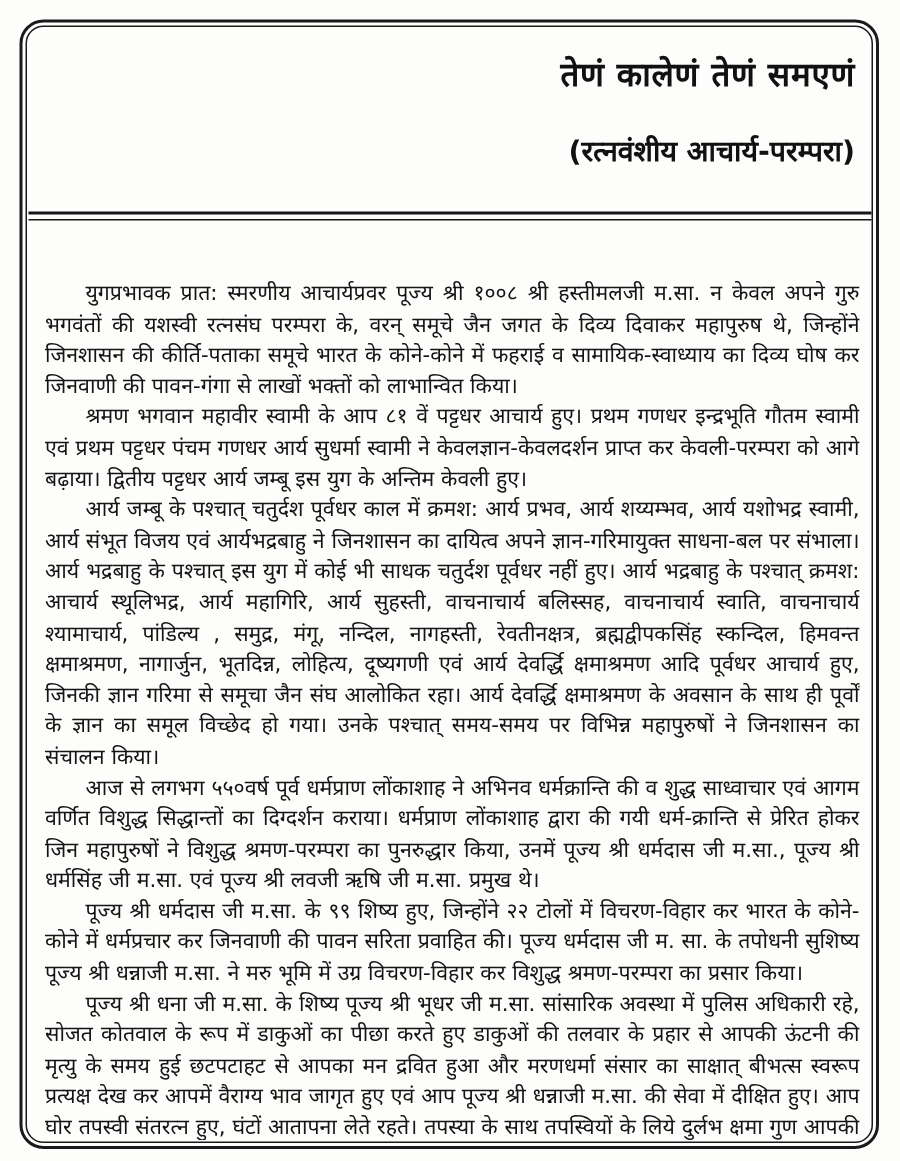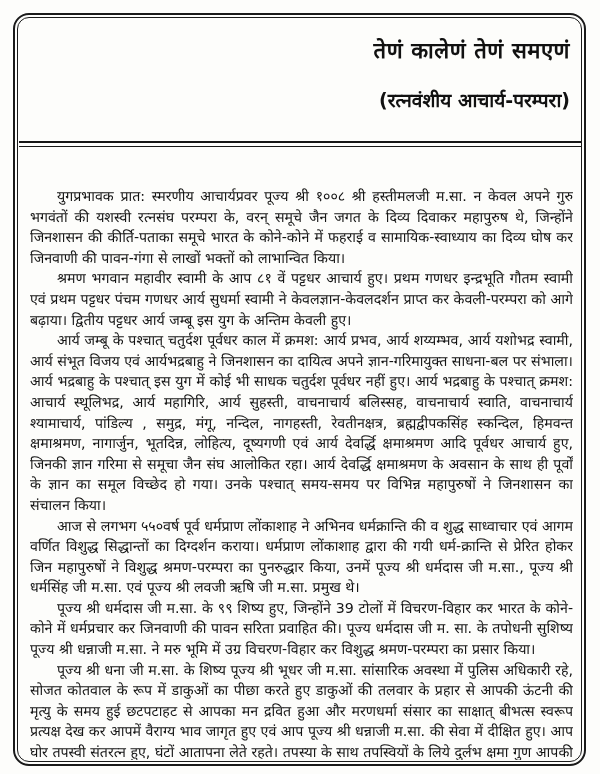--- a/index.html
+++ b/index.html
@@ -83,16 +83,16 @@
     <div class="subtitle">(रत्नवंशीय आचार्य-परम्परा)</div>
   </div>
 
   <div class="header-rule"></div>
 
   <div class="body-text">
       <p><span>युगप्रभावक प्रात: स्मरणीय आचार्यप्रवर पूज्य श्री १००८ श्री हस्तीमलजी म.सा. न केवल अपने गुरु भगवंतों की यशस्वी रत्नसंघ परम्परा के, वरन् समूचे जैन जगत के दिव्य दिवाकर महापुरुष थे, जिन्होंने जिनशासन की कीर्ति-पताका समूचे भारत के कोने-कोने में फहराई व सामायिक-स्वाध्याय का दिव्य घोष कर जिनवाणी की पावन-गंगा से लाखों भक्तों को लाभान्वित किया।</span></p>
       <p><span>श्रमण भगवान महावीर स्वामी के आप ८१ वें पट्टधर आचार्य हुए। प्रथम गणधर इन्द्रभूति गौतम स्वामी एवं प्रथम पट्टधर पंचम गणधर आर्य सुधर्मा स्वामी ने केवलज्ञान-केवलदर्शन प्राप्त कर केवली-परम्परा को आगे बढ़ाया। द्वितीय पट्टधर आर्य जम्बू इस युग के अन्तिम केवली हुए।</span></p>
       <p><span>आर्य जम्बू के पश्चात् चतुर्दश पूर्वधर काल में क्रमश: आर्य प्रभव, आर्य शय्यम्भव, आर्य यशोभद्र स्वामी, आर्य संभूत विजय एवं आर्यभद्रबाहु ने जिनशासन का दायित्व अपने ज्ञान-गरिमायुक्त साधना-बल पर संभाला। आर्य भद्रबाहु के पश्चात् इस युग में कोई भी साधक चतुर्दश पूर्वधर नहीं  हुए। आर्य भद्रबाहु के पश्चात् क्रमश: आचार्य स्थूलिभद्र, आर्य महागिरि, आर्य सुहस्ती, वाचनाचार्य बलिस्सह, वाचनाचार्य स्वाति, वाचनाचार्य श्यामाचार्य, पांडिल्य , समुद्र, मंगू, नन्दिल, नागहस्ती, रेवतीनक्षत्र, ब्रह्मद्वीपकसिंह स्कन्दिल,  हिमवन्त क्षमाश्रमण, नागार्जुन, भूतदिन्न, लोहित्य, दूष्यगणी एवं आर्य देवर्द्धि क्षमाश्रमण आदि पूर्वधर आचार्य हुए, जिनकी ज्ञान गरिमा से समूचा जैन संघ आलोकित रहा। आर्य देवर्द्धि क्षमाश्रमण के अवसान के साथ ही पूर्वों के ज्ञान का समूल विच्छेद हो गया। उनके पश्चात् समय-समय पर विभिन्न महापुरुषों ने जिनशासन का संचालन किया।</span></p>
       <p><span>आज से लगभग ५५०वर्ष पूर्व </span><span class="seg-bold">धर्मप्राण लोंकाशाह</span><span> ने अभिनव धर्मक्रान्ति की व शुद्ध साध्वाचार एवं आगम वर्णित विशुद्ध सिद्धान्तों का दिग्दर्शन कराया। धर्मप्राण लोंकाशाह द्वारा की गयी धर्म-क्रान्ति से प्रेरित होकर जिन महापुरुषों ने विशुद्ध श्रमण-परम्परा का पुनरुद्धार किया, उनमें पूज्य श्री धर्मदास जी म.सा., पूज्य श्री धर्मसिंह जी म.सा. एवं पूज्य श्री लवजी ऋषि जी म.सा. प्रमुख थे।</span></p>
-      <p><span class="seg-bold">पूज्य श्री धर्मदास जी म.सा.</span><span> के ९९ शिष्य हुए, जिन्होंने 39 टोलों में विचरण-विहार कर भारत के कोने-कोने में धर्मप्रचार कर जिनवाणी की पावन सरिता प्रवाहित की। पूज्य धर्मदास जी म. सा. के तपोधनी सुशिष्य </span><span class="seg-bold">पूज्य श्री धन्नाजी म.सा.</span><span> ने मरु भूमि में उग्र विचरण-विहार कर विशुद्ध श्रमण-परम्परा का प्रसार किया।</span></p>
+      <p><span class="seg-bold">पूज्य श्री धर्मदास जी म.सा.</span><span> के ९९ शिष्य हुए, जिन्होंने २२ टोलों में विचरण-विहार कर भारत के कोने-कोने में धर्मप्रचार कर जिनवाणी की पावन सरिता प्रवाहित की। पूज्य धर्मदास जी म. सा. के तपोधनी सुशिष्य </span><span class="seg-bold">पूज्य श्री धन्नाजी म.सा.</span><span> ने मरु भूमि में उग्र विचरण-विहार कर विशुद्ध श्रमण-परम्परा का प्रसार किया।</span></p>
       <p><span>पूज्य श्री धना जी म.सा. के शिष्य </span><span class="seg-bold">पूज्य श्री भूधर जी म.सा.</span><span>  सांसारिक अवस्था में पुलिस अधिकारी रहे, सोजत कोतवाल के रूप में डाकुओं का पीछा करते हुए डाकुओं की तलवार के प्रहार से आपकी ऊंटनी की मृत्यु के समय हुई छटपटाहट से आपका मन द्रवित हुआ और मरणधर्मा संसार का साक्षात् बीभत्स स्वरूप प्रत्यक्ष देख कर आपमें वैराग्य भाव जागृत हुए एवं आप पूज्य श्री धन्नाजी म.सा. की सेवा में दीक्षित हुए। आप घोर तपस्वी संतरत्न हुए, घंटों आतापना लेते रहते। तपस्या के साथ तपस्वियों के लिये दुर्लभ क्षमा गुण आपकी अनूठी विशेषता थी।</span></p>
     </div>
 </div>
 
 </body></html>

